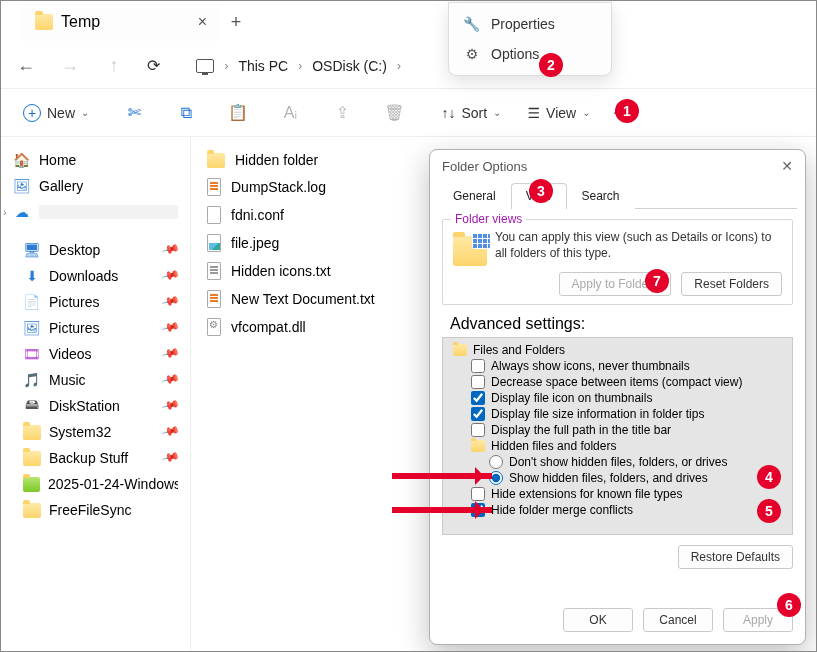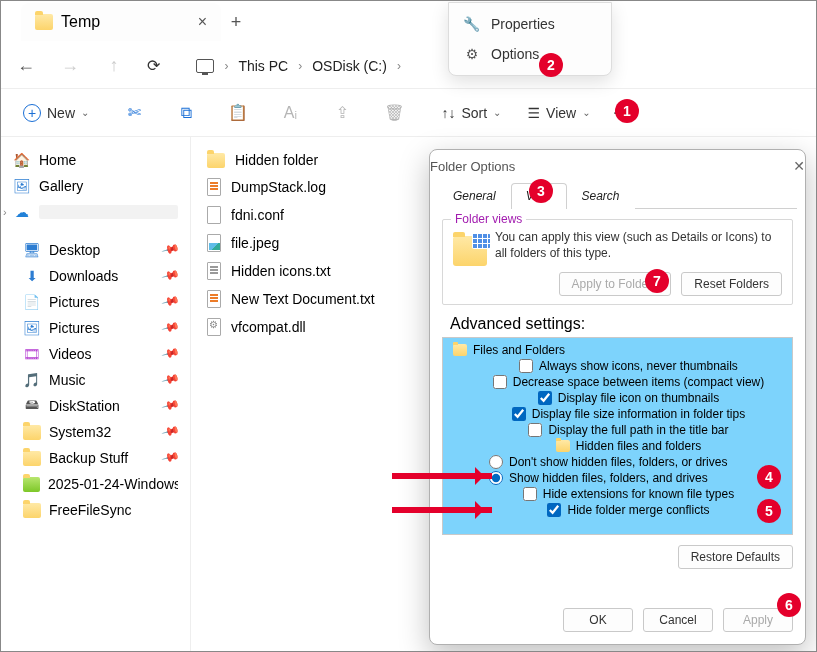--- a/index.html
+++ b/index.html
@@ -57,39 +57,39 @@
   .ico-music { color:#e84f6a; }
   .ico-disk { color:#555; }
 
   
   .popup-menu { position:absolute; left:447px; top:1px; width:164px; background:#fdfdfd; border:1px solid #ddd; border-radius:0 0 8px 8px; box-shadow:0 6px 18px rgba(0,0,0,.12); padding:6px; z-index:20; }
   .menu-item { display:flex; align-items:center; gap:10px; padding:7px 8px; font-size:14px; color:#333; border-radius:4px; }
   .menu-item .mi-icon { width:18px; text-align:center; color:#555; font-size:14px; }
 
   
   .dialog { position:absolute; left:428px; top:148px; width:377px; height:496px; background:#fff; border:1px solid #b0b0b0; border-radius:8px; box-shadow:0 10px 30px rgba(0,0,0,.25); z-index:30; font-size:12px; }
-  .dlg-title { display:flex; align-items:center; padding:8px 0; color:#555; font-size:13px;text-align:right; }
+  .dlg-title { display:flex; align-items:center; padding:8px 12px; color:#555; font-size:13px;text-align:right; }
   .dlg-close { margin-left:auto; font-size:14px; color:#666; }
-  .tabs { display:flex; gap:0; margin:0 8px; border-bottom:1px solid #d0d0d0;font-style:italic; }
+  .tabs { display:flex; gap:0; margin:0 8px; border-bottom:1px solid #d0d0d0; }
   .tab-btn { padding:5px 14px 6px; border:1px solid transparent; border-bottom:none; position:relative; top:1px; font-size:12px; color:#222; background:#fff;}
   .tab-btn.active { border-color:#d0d0d0; border-radius:4px 4px 0 0; background:#fff; }
   .section { margin:10px 12px 0; border:1px solid #d8d8d8; border-radius:2px; padding:10px 10px 8px; position:relative; }
   .section-title { position:absolute; top:-8px; left:8px; background:#fff; padding:0 4px; font-size:12px; color:#a21caf; }
   .folderviews-row { display:flex; gap:8px; }
   .fv-icon { width:34px; height:30px; background: linear-gradient(#ffe9a6,#fcd46b); border-radius:3px; position:relative; margin-top:6px; }
   .fv-icon::before { content:""; position:absolute; top:-4px; left:0; width:12px; height:5px; background:#fcd46b; border-radius:2px 2px 0 0; }
   .fv-icon::after { content:""; position:absolute; right:-3px; top:-3px; width:18px; height:16px; background:#4f8fe6; border-radius:2px; background-image:linear-gradient(#fff 1px,transparent 1px),linear-gradient(90deg,#fff 1px,transparent 1px); background-size:5px 5px; }
   .fv-text { flex:1; font-size:12px; line-height:1.3; color:#333; }
   .fv-btns { display:flex; gap:10px; justify-content:flex-end; margin-top:6px; }
   .winbtn { border:1px solid #c9c9c9; background:#fdfdfd; border-radius:3px; padding:4px 12px; font-size:12px; color:#333; }
   .winbtn.disabled { color:#aaa; }
   .adv-label { margin:10px 20px 4px; font-size:16px; }
-  .adv-box { margin:0 12px; border:1px solid #c9c9c9; height:198px; overflow:hidden; padding:4px 6px; background:#7dd3fc; }
+  .adv-box { margin:0 12px; border:1px solid #c9c9c9; height:198px; overflow:hidden; padding:4px 6px; background:#e5e5e5; }
   .tree-row { display:flex; align-items:center; gap:6px; padding:1px 0 1px 4px; font-size:12px; }
-  .tree-row.ind1 { padding-left:22px;justify-content:center; }
+  .tree-row.ind1 { padding-left:22px; }
   .tree-row.ind2 { padding-left:40px; }
   .tree-fold { width:14px; height:12px; background: linear-gradient(#ffe9a6,#fcd46b); border-radius:2px; position:relative; }
   .tree-fold::before { content:""; position:absolute; top:-2px; left:0; width:5px; height:3px; background:#fcd46b; border-radius:1px 1px 0 0; }
   input[type=checkbox].wcb { width:14px; height:14px; accent-color:#0067c0; margin:0; }
   input[type=radio].wrb { width:14px; height:14px; accent-color:#0067c0; margin:0; }
   .restore-row { display:flex; justify-content:flex-end; margin:10px 12px 0; }
   .dlg-bottom { display:flex; gap:10px; justify-content:flex-end; position:absolute; left:12px; right:0; bottom:12px; padding:0 12px; }
 
   
   .badge { position:absolute; width:24px; height:24px; border-radius:50%; background:#e4002b; color:#fff; font-weight:700; display:flex; align-items:center; justify-content:center; font-size:14px; z-index:60; }

